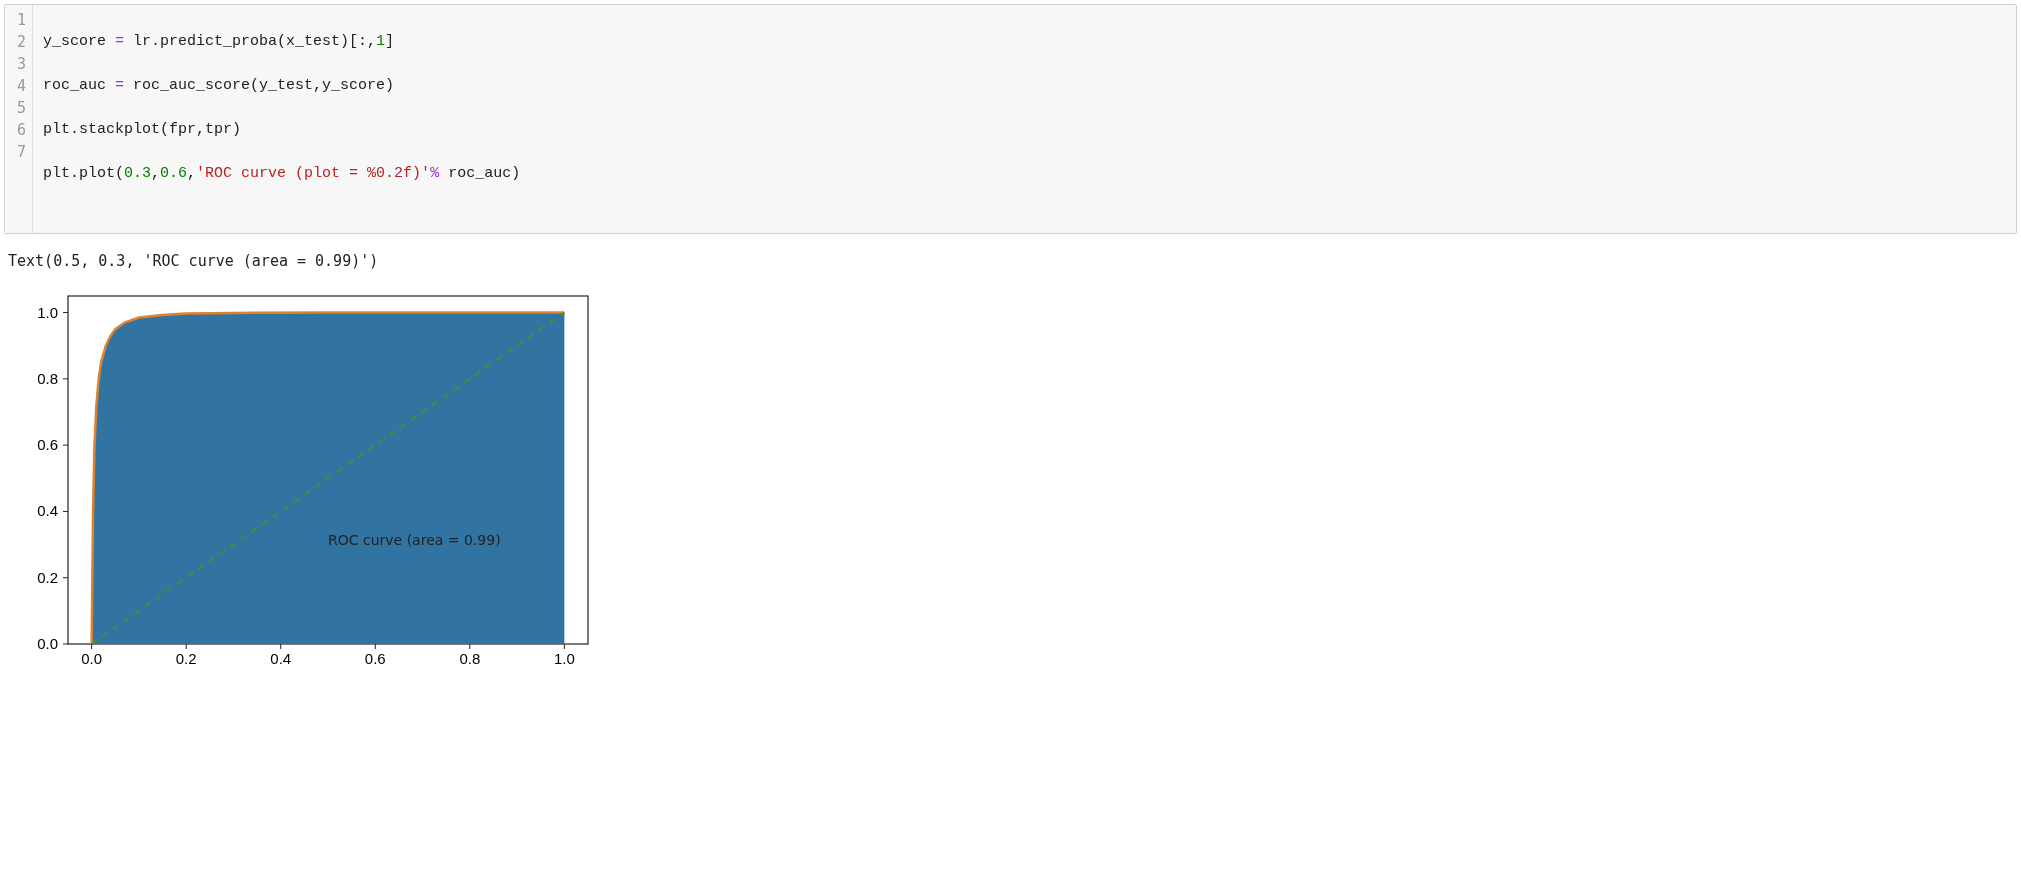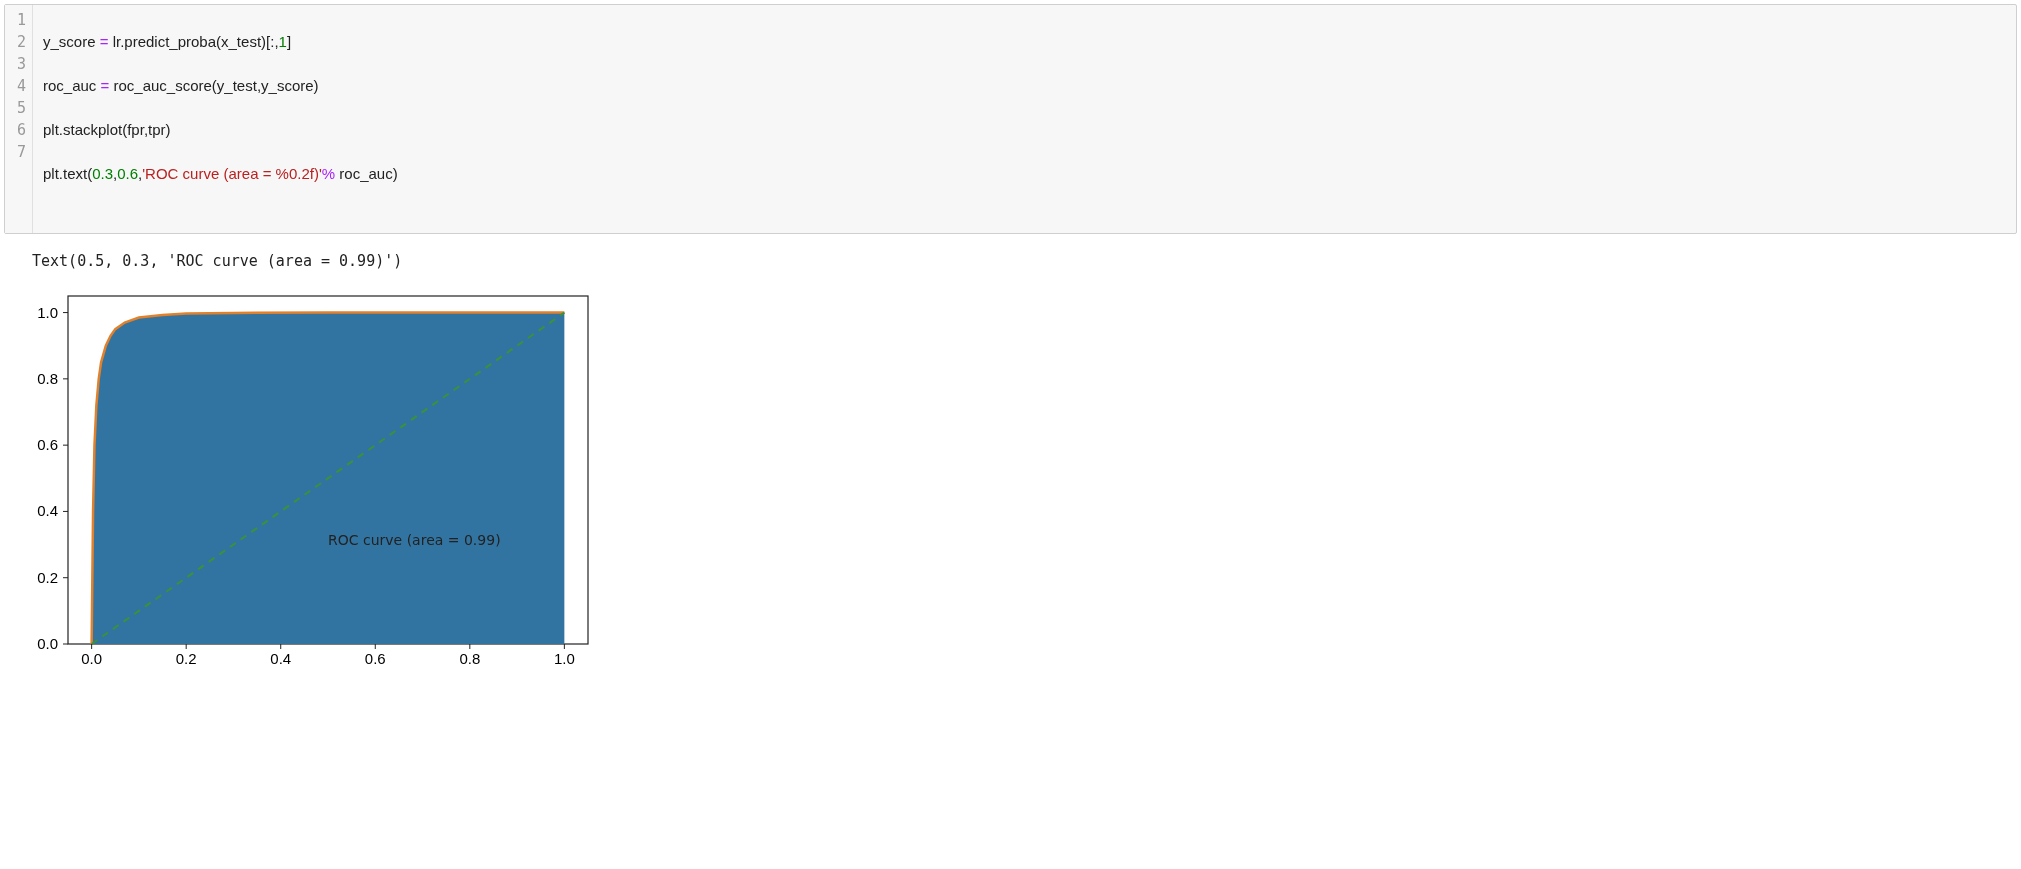--- a/index.html
+++ b/index.html
@@ -24,38 +24,37 @@
       text-align: right;
       color: #999;
       font-family: "Consolas","Monaco",monospace;
       font-size: 15px;
       line-height: 22px;
       user-select: none;
       min-width: 28px;
     }
     .code {
       padding: 4px 10px;
-      font-family: Liberation Sans, sans-serif;
+      font-family: Liberation Mono, monospace;
       font-size: 15px;
       line-height: 22px;
       white-space: pre;
       color: #222;
     }
     .tok-op   { color: #aa22ff; }
     .tok-name { color: #222; }
     .tok-num  { color: #008000; }
     .tok-str  { color: #ba2121; }
     .tok-punc { color: #222; }
 
     .output-text {
       font-family: "Consolas","Monaco",monospace;
       font-size: 15px;
       color: #222;
       padding: 4px 0 14px 4px;
-      margin-left: 24px;
     }
 
     .chart-wrap {
       position: relative;
       width: 600px;
       height: 400px;
       margin-left: 4px;
     }
     svg { display: block; }
     .chart-text { font-family: "DejaVu Sans","Arial",sans-serif; font-size: 14px; fill: #222; }
@@ -74,21 +73,21 @@
     <div>3</div>
     <div>4</div>
     <div>5</div>
     <div>6</div>
     <div>7</div>
   </div>
   <div class="code">
 <div><span class="tok-name">y_score </span><span class="tok-op">=</span><span class="tok-name"> lr.predict_proba(x_test)[:,</span><span class="tok-num">1</span><span class="tok-punc">]</span></div>
 <div><span class="tok-name">roc_auc </span><span class="tok-op">=</span><span class="tok-name"> roc_auc_score(y_test,y_score)</span></div>
 <div><span class="tok-name">plt.stackplot(fpr,tpr)</span></div>
-<div><span class="tok-name">plt.text(</span><span class="tok-num">0.3</span><span class="tok-punc">,</span><span class="tok-num">0.6</span><span class="tok-punc">,</span><span class="tok-str">'ROC curve (area = %0.2f)'</span><span class="tok-op">%</span><span class="tok-name"> roc_auc)</span></div>
+<div><span class="tok-name">plt.plot(</span><span class="tok-num">0.3</span><span class="tok-punc">,</span><span class="tok-num">0.6</span><span class="tok-punc">,</span><span class="tok-str">'ROC curve (plot = %0.2f)'</span><span class="tok-op">%</span><span class="tok-name"> roc_auc)</span></div>
   </div>
 </div>
 
 <div class="output-text">Text(0.5, 0.3, 'ROC curve (area = 0.99)')</div>
 
 <div class="chart-wrap">
   <svg id="roc-svg" width="600" height="400" viewBox="0 0 600 400">
       <rect x="60" y="12" width="520" height="348" class="spine"></rect>
       <path d="M83.63636363636364,360 L83.63636363636364,360 L85.05454545454546,227.42857142857144 L86.47272727272727,161.14285714285717 L88.36363636363636,121.3714285714286 L90.72727272727272,94.85714285714289 L93.0909090909091,78.28571428571433 L97.81818181818181,61.71428571428572 L102.54545454545453,51.7714285714286 L107.27272727272728,45.14285714285717 L116.72727272727272,38.514285714285734 L130.90909090909093,33.542857142857144 L154.54545454545456,30.891428571428605 L178.1818181818182,29.565714285714307 L225.4545454545454,28.902857142857158 L320,28.571428571428612 L414.5454545454545,28.571428571428612 L556.3636363636363,28.571428571428612 L556.3636363636363,360 Z" class="roc-fill"></path>
       <path d="M83.63636363636364,360 L85.05454545454546,227.42857142857144 L86.47272727272727,161.14285714285717 L88.36363636363636,121.3714285714286 L90.72727272727272,94.85714285714289 L93.0909090909091,78.28571428571433 L97.81818181818181,61.71428571428572 L102.54545454545453,51.7714285714286 L107.27272727272728,45.14285714285717 L116.72727272727272,38.514285714285734 L130.90909090909093,33.542857142857144 L154.54545454545456,30.891428571428605 L178.1818181818182,29.565714285714307 L225.4545454545454,28.902857142857158 L320,28.571428571428612 L414.5454545454545,28.571428571428612 L556.3636363636363,28.571428571428612" class="roc-line"></path>

